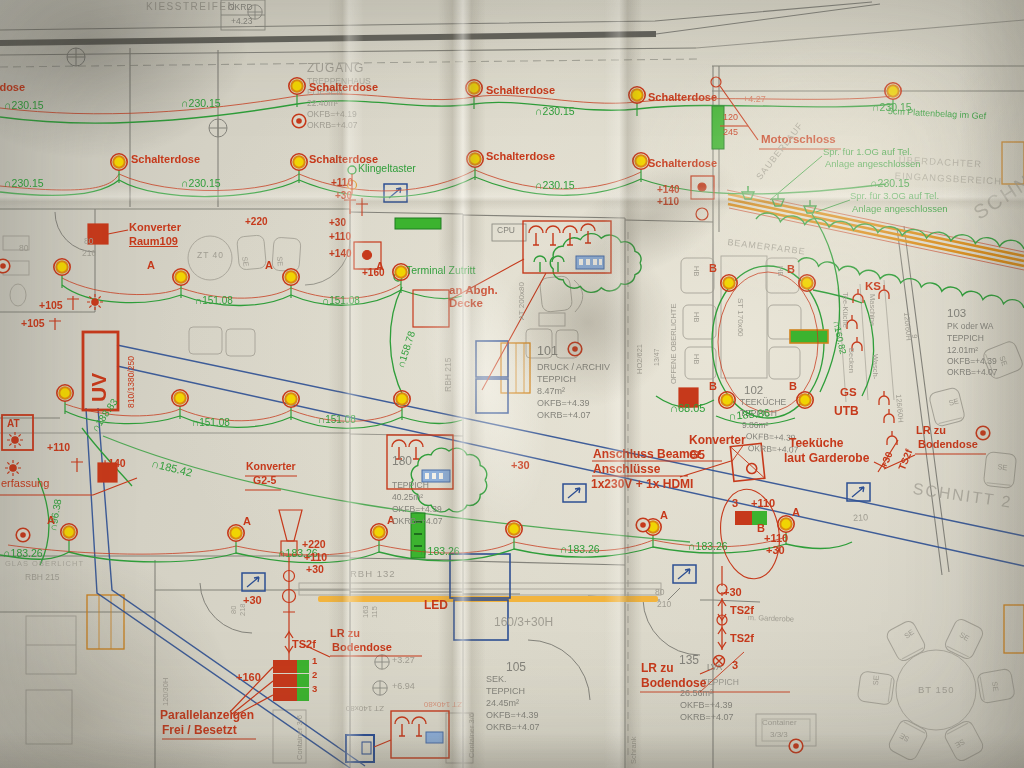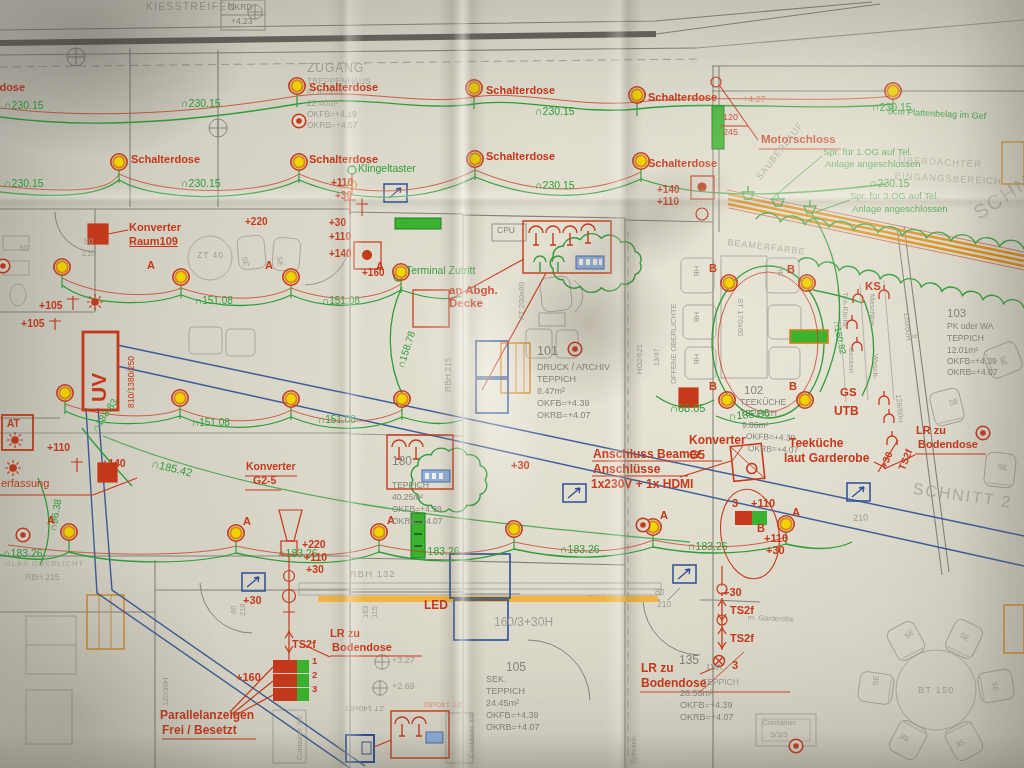--- a/index.html
+++ b/index.html
@@ -600,21 +600,21 @@
       <span class="lb" style="left: 330px; top: 628px; color: rgb(198, 57, 27); font-size: 11px; font-weight: 700;">LR zu</span>
       <span class="lb" style="left: 332px; top: 642px; color: rgb(198, 57, 27); font-size: 11px; font-weight: 700;">Bodendose</span>
       <span class="lb" style="left: 292px; top: 639px; color: rgb(198, 57, 27); font-size: 11px; font-weight: 700;">TS2f</span>
       <span class="lb" style="left: 312px; top: 656px; color: rgb(198, 57, 27); font-size: 9.5px; font-weight: 700;">1</span>
       <span class="lb" style="left: 312px; top: 670px; color: rgb(198, 57, 27); font-size: 9.5px; font-weight: 700;">2</span>
       <span class="lb" style="left: 312px; top: 684px; color: rgb(198, 57, 27); font-size: 9.5px; font-weight: 700;">3</span>
       <span class="lb" style="left: 236px; top: 672px; color: rgb(198, 57, 27); font-size: 11px; font-weight: 700;">+160</span>
       <span class="lb" style="left: 160px; top: 709px; color: rgb(198, 57, 27); font-size: 12px; font-weight: 700;">Parallelanzeigen</span>
       <span class="lb" style="left: 162px; top: 724px; color: rgb(198, 57, 27); font-size: 12px; font-weight: 700;">Frei / Besetzt</span>
       <span class="lb" style="left: 392px; top: 656px; color: rgb(160, 157, 146); font-size: 9px;">+3.27</span>
-      <span class="lb" style="left: 392px; top: 682px; color: rgb(160, 157, 146); font-size: 9px;">+2.69</span>
+      <span class="lb" style="left: 392px; top: 682px; color: rgb(160, 157, 146); font-size: 9px;">+6.94</span>
       <span class="lb" style="left: 162px; top: 706px; color: rgb(160, 157, 146); font-size: 7.5px; transform: rotate(-90deg);">120/30H</span>
       <span class="lb" style="left: 296px; top: 760px; color: rgb(160, 157, 146); font-size: 7.5px; transform: rotate(-90deg);">Container 3/6</span>
       <span class="lb" style="left: 468px; top: 758px; color: rgb(160, 157, 146); font-size: 7.5px; transform: rotate(-90deg);">Container 3/6</span>
       <span class="lb" style="left: 384px; top: 712px; color: rgb(160, 157, 146); font-size: 8px; transform: rotate(180deg);">ZT 140x80</span>
       <span class="lb" style="left: 462px; top: 708px; color: rgb(212, 121, 95); font-size: 8px; transform: rotate(180deg); opacity: 0.7;">ZT 140x80</span>
       <span class="lb" style="left: 630px; top: 764px; color: rgb(160, 157, 146); font-size: 7.5px; transform: rotate(-90deg);">Schrank</span>
       <span class="lb" style="left: 723px; top: 587px; color: rgb(198, 57, 27); font-size: 11px; font-weight: 700;">+30</span>
       <span class="lb" style="left: 730px; top: 605px; color: rgb(198, 57, 27); font-size: 11px; font-weight: 700;">TS2f</span>
       <span class="lb" style="left: 730px; top: 633px; color: rgb(198, 57, 27); font-size: 11px; font-weight: 700;">TS2f</span>
       <span class="lb" style="left: 732px; top: 660px; color: rgb(198, 57, 27); font-size: 11px; font-weight: 700;">3</span>

